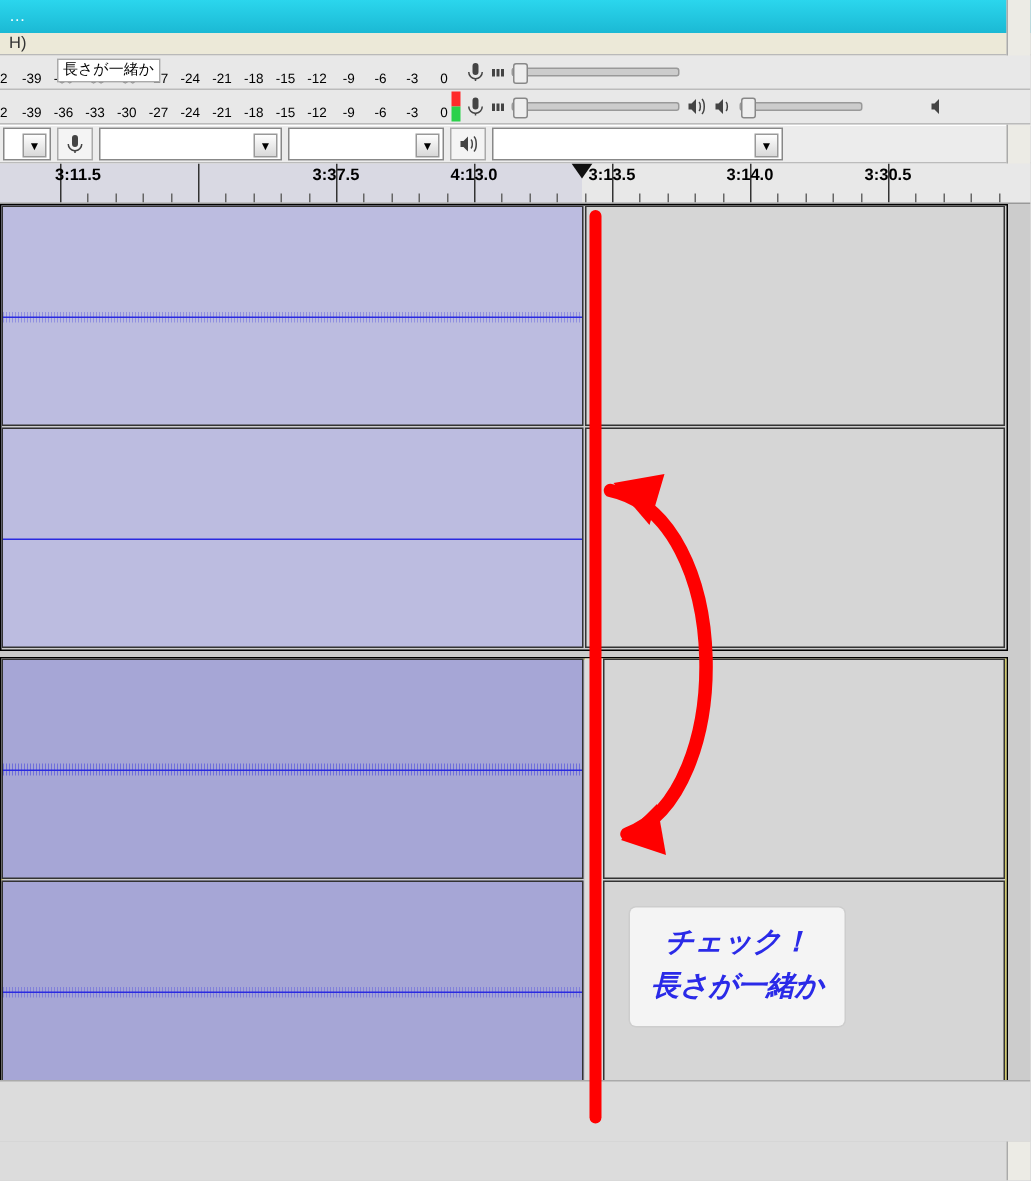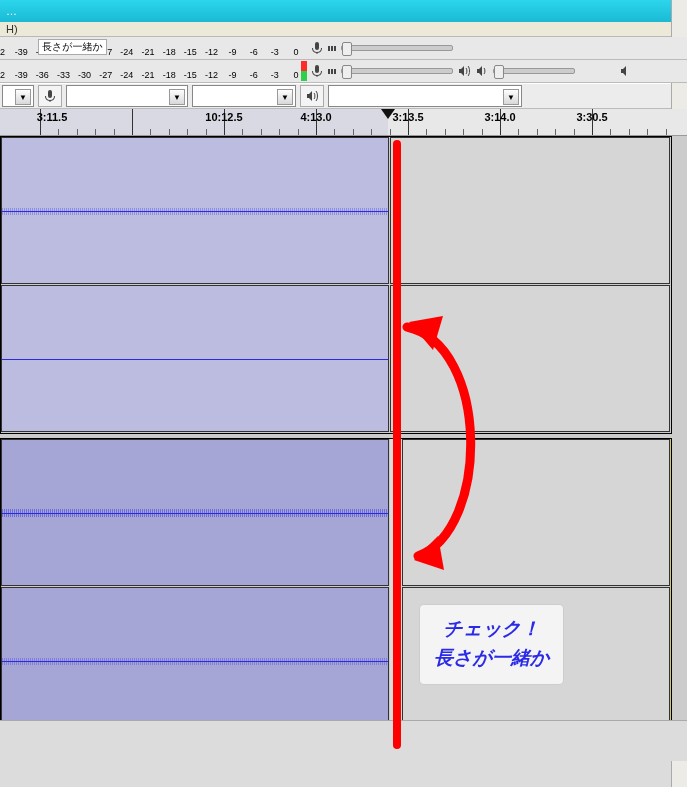--- a/index.html
+++ b/index.html
@@ -217,21 +217,21 @@
       <div class="minor" style="left: 76.8px;"></div>
       <div class="minor" style="left: 95.2px;"></div>
       <div class="minor" style="left: 113.6px;"></div>
       <div class="major" style="left: 132px;"></div>
       <div class="lbl" style="left: 132px; margin-top: 36px;">3:12.0</div>
       <div class="minor" style="left: 150.4px;"></div>
       <div class="minor" style="left: 168.8px;"></div>
       <div class="minor" style="left: 187.2px;"></div>
       <div class="minor" style="left: 205.6px;"></div>
       <div class="major" style="left: 224px;"></div>
-      <div class="lbl" style="left: 224px;">10:12.5</div>
+      <div class="lbl" style="left: 224px;">3:37.5</div>
       <div class="minor" style="left: 242.4px;"></div>
       <div class="minor" style="left: 260.8px;"></div>
       <div class="minor" style="left: 279.2px;"></div>
       <div class="minor" style="left: 297.6px;"></div>
       <div class="major" style="left: 316px;"></div>
       <div class="lbl" style="left: 316px;">4:13.0</div>
       <div class="minor" style="left: 334.4px;"></div>
       <div class="minor" style="left: 352.8px;"></div>
       <div class="minor" style="left: 371.2px;"></div>
       <div class="minor" style="left: 389.6px;"></div>

